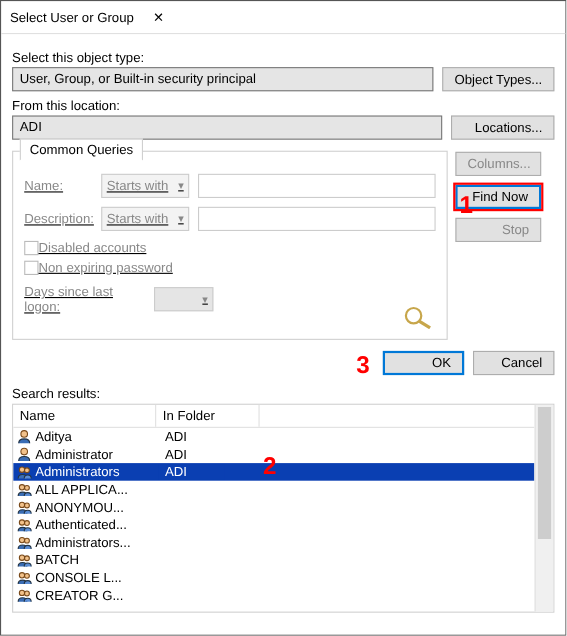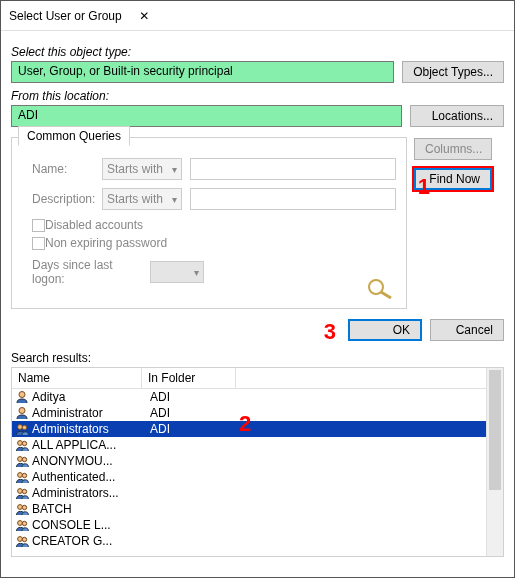--- a/index.html
+++ b/index.html
@@ -3,25 +3,25 @@
 <meta charset="utf-8">
 <style>
   * { box-sizing: border-box; font-family: "Segoe UI", Tahoma, sans-serif; font-size: 12px; }
   body { margin: 0; background: #fff; }
   .window { width: 515px; height: 578px; border: 1px solid #555; background: #fff; position: relative; }
   .titlebar { display: flex; justify-content: flex-start; align-items: center; height: 30px; padding-left: 8px; border-bottom: 1px solid #e0e0e0; }
   .titlebar .title { font-size: 12px; }
   .titlebar .close { width: 45px; height: 30px; display: flex; align-items: center; justify-content: center; font-size: 14px; }
   .body { padding: 8px 10px 10px 10px; }
   .row { display: flex; align-items: center; gap: 8px; margin-bottom: 4px; }
-  .label { margin: 6px 0 2px 0; font-style: italic; }
-  .textfield { flex: 1; height: 22px; border: 1px solid #777; padding: 2px 6px; background: #86efac; }
+  .label { margin: 6px 0 2px 0; }
+  .textfield { flex: 1; height: 22px; border: 1px solid #777; padding: 2px 6px; background: #e5e5e5; }
   .btn { height: 22px; min-width: 94px; background: #e1e1e1; border: 1px solid #adadad; padding: 0 10px; text-align: right; line-height: 20px; cursor: default; }
   .btn.primary { border: 2px solid #0078d7; background: #e1e1e1; line-height: 18px; }
-  .fieldset { border: 1px solid #d0d0d0; margin-top: 10px; position: relative; padding: 12px 10px 14px 20px; }
+  .fieldset { border: 1px solid #d0d0d0; margin-top: 10px; position: relative; padding: 12px 10px 14px 10px; text-decoration: underline; }
   .tab { position: absolute; top: -12px; left: 6px; background: #fff; border: 1px solid #d0d0d0; border-bottom: 1px solid #fff; padding: 2px 8px; font-size: 12px; }
   .q-row { display: flex; align-items: center; gap: 8px; margin: 8px 0; }
   .q-row .qlabel { width: 62px; color: #888; }
   .combo { width: 80px; height: 22px; border: 1px solid #ccc; background: #f3f3f3; color: #888; display: flex; align-items: center; justify-content: space-between; padding: 0 4px; }
   .combo .chev { font-size: 10px; color: #888; }
   .q-input { flex: 1; height: 22px; border: 1px solid #ccc; background: #fff; }
   .chk { display: flex; align-items: center; gap: 0; color: #888; margin: 4px 0; }
   .chk .box { width: 13px; height: 13px; border: 1px solid #bbb; background: #fff; }
   .sidebtns { position: absolute; right: -86px; top: 0; display: flex; flex-direction: column; gap: 8px; width: 78px; }
   .sidebtns .btn { min-width: 78px; width: 78px; }
@@ -108,20 +108,21 @@
           <span class="qlabel disabled" style="width:110px">Days since last logon:</span>
           <div class="combo" style="width:54px;background:#e5e5e5">
             <span></span>
             <span class="chev">▾</span>
           </div>
         </div>
 
         <div class="sidebtns">
           <div class="btn disabled">Columns...</div>
           <div class="btn primary find-outline">Find Now</div>
+          <div class="btn disabled">Stop</div>
         </div>
 
         <span class="annot" style="right:-24px; top:36px">1</span>
       </div>
 
       <svg class="magnify" viewBox="0 0 30 22">
         <circle cx="11" cy="10" r="7" fill="none" stroke="#c7a64b" stroke-width="2"></circle>
         <line x1="16" y1="15" x2="26" y2="21" stroke="#c7a64b" stroke-width="3"></line>
       </svg>
     </div>

